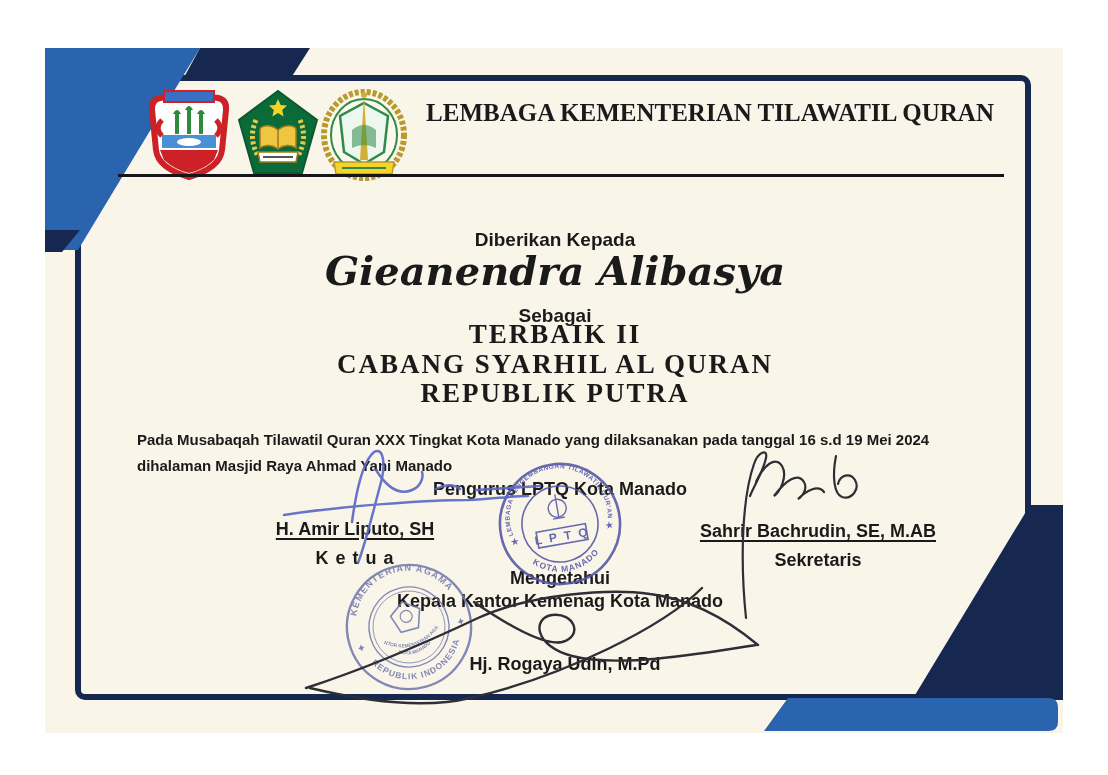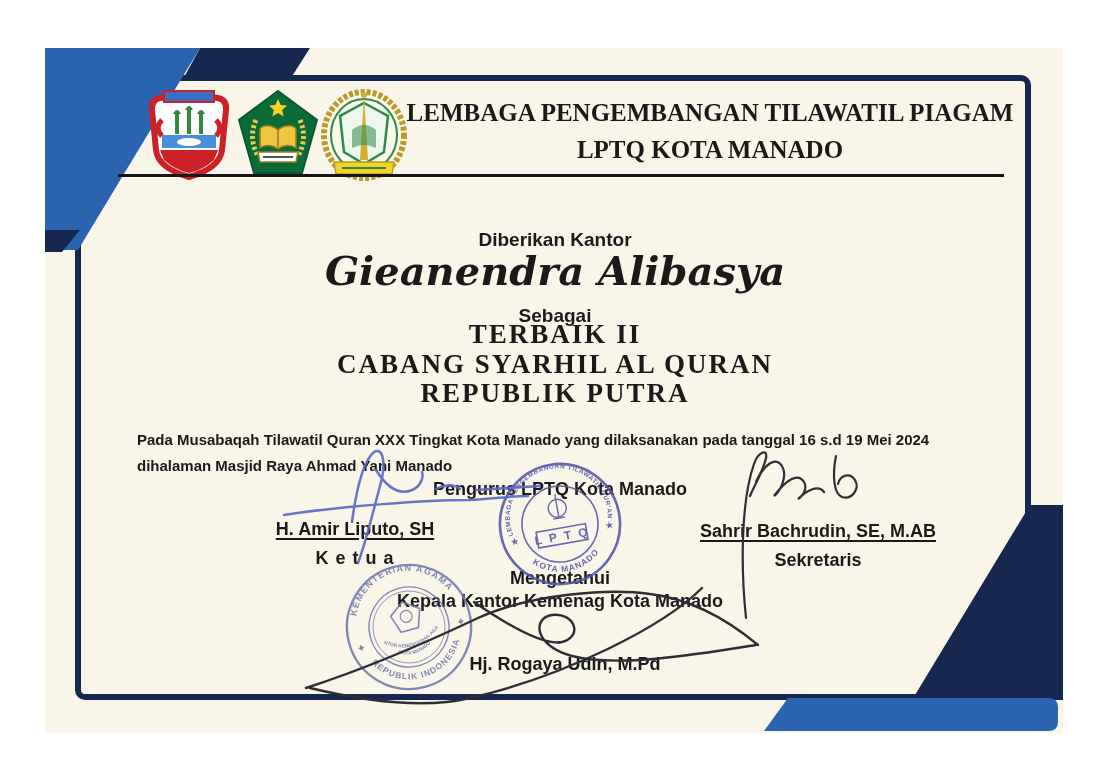--- a/index.html
+++ b/index.html
@@ -79,26 +79,25 @@
       <path d="M42,13 L66,26 L62,62 L42,74 L22,62 L18,26 Z" fill="#eef7ee" stroke="#2e8b4a" stroke-width="2.5"></path>
       <polygon points="42,6 46,70 38,70" fill="#d4af37"></polygon>
       <circle cx="42" cy="5" r="3" fill="#d4af37"></circle>
       <path d="M30,40 Q42,30 54,40 L54,58 Q42,52 30,58 Z" fill="#2e8b4a" opacity="0.55"></path>
       <path d="M12,72 L72,72 L70,84 L14,84 Z" fill="#f5d327" stroke="#b89a2e" stroke-width="1.5"></path>
       <line x1="20" y1="78" x2="64" y2="78" stroke="#2e8b4a" stroke-width="2"></line>
     </g>
   </svg>
 
   <div class="abs org-head">
-    <div>LEMBAGA PENGEMBANGAN TILAWATIL PIAGAM</div>
-    <div>LPTQ KOTA MANADO</div>
+    <div>LEMBAGA KEMENTERIAN TILAWATIL QURAN</div>
   </div>
   <div class="abs divider"></div>
 
-  <div class="abs label-sans center">Diberikan Kantor</div>
+  <div class="abs label-sans center">Diberikan Kepada</div>
   <div class="abs recipient center">Gieanendra Alibasya</div>
   <div class="abs label-sans sebagai center">Sebagai</div>
   <div class="abs award award1 center">TERBAIK II</div>
   <div class="abs award award2 center">CABANG SYARHIL AL QURAN</div>
   <div class="abs award award3 center">REPUBLIK PUTRA</div>
   <div class="abs description">Pada Musabaqah Tilawatil Quran XXX Tingkat Kota Manado yang dilaksanakan pada tanggal 16 s.d 19 Mei 2024 dihalaman Masjid Raya Ahmad Yani Manado</div>
 
   <div class="abs sig-label pengurus center">Pengurus LPTQ Kota Manado</div>
   <div class="abs sig-name left-name center">H. Amir Liputo, SH</div>
   <div class="abs sig-label left-role center">K e t u a</div>

